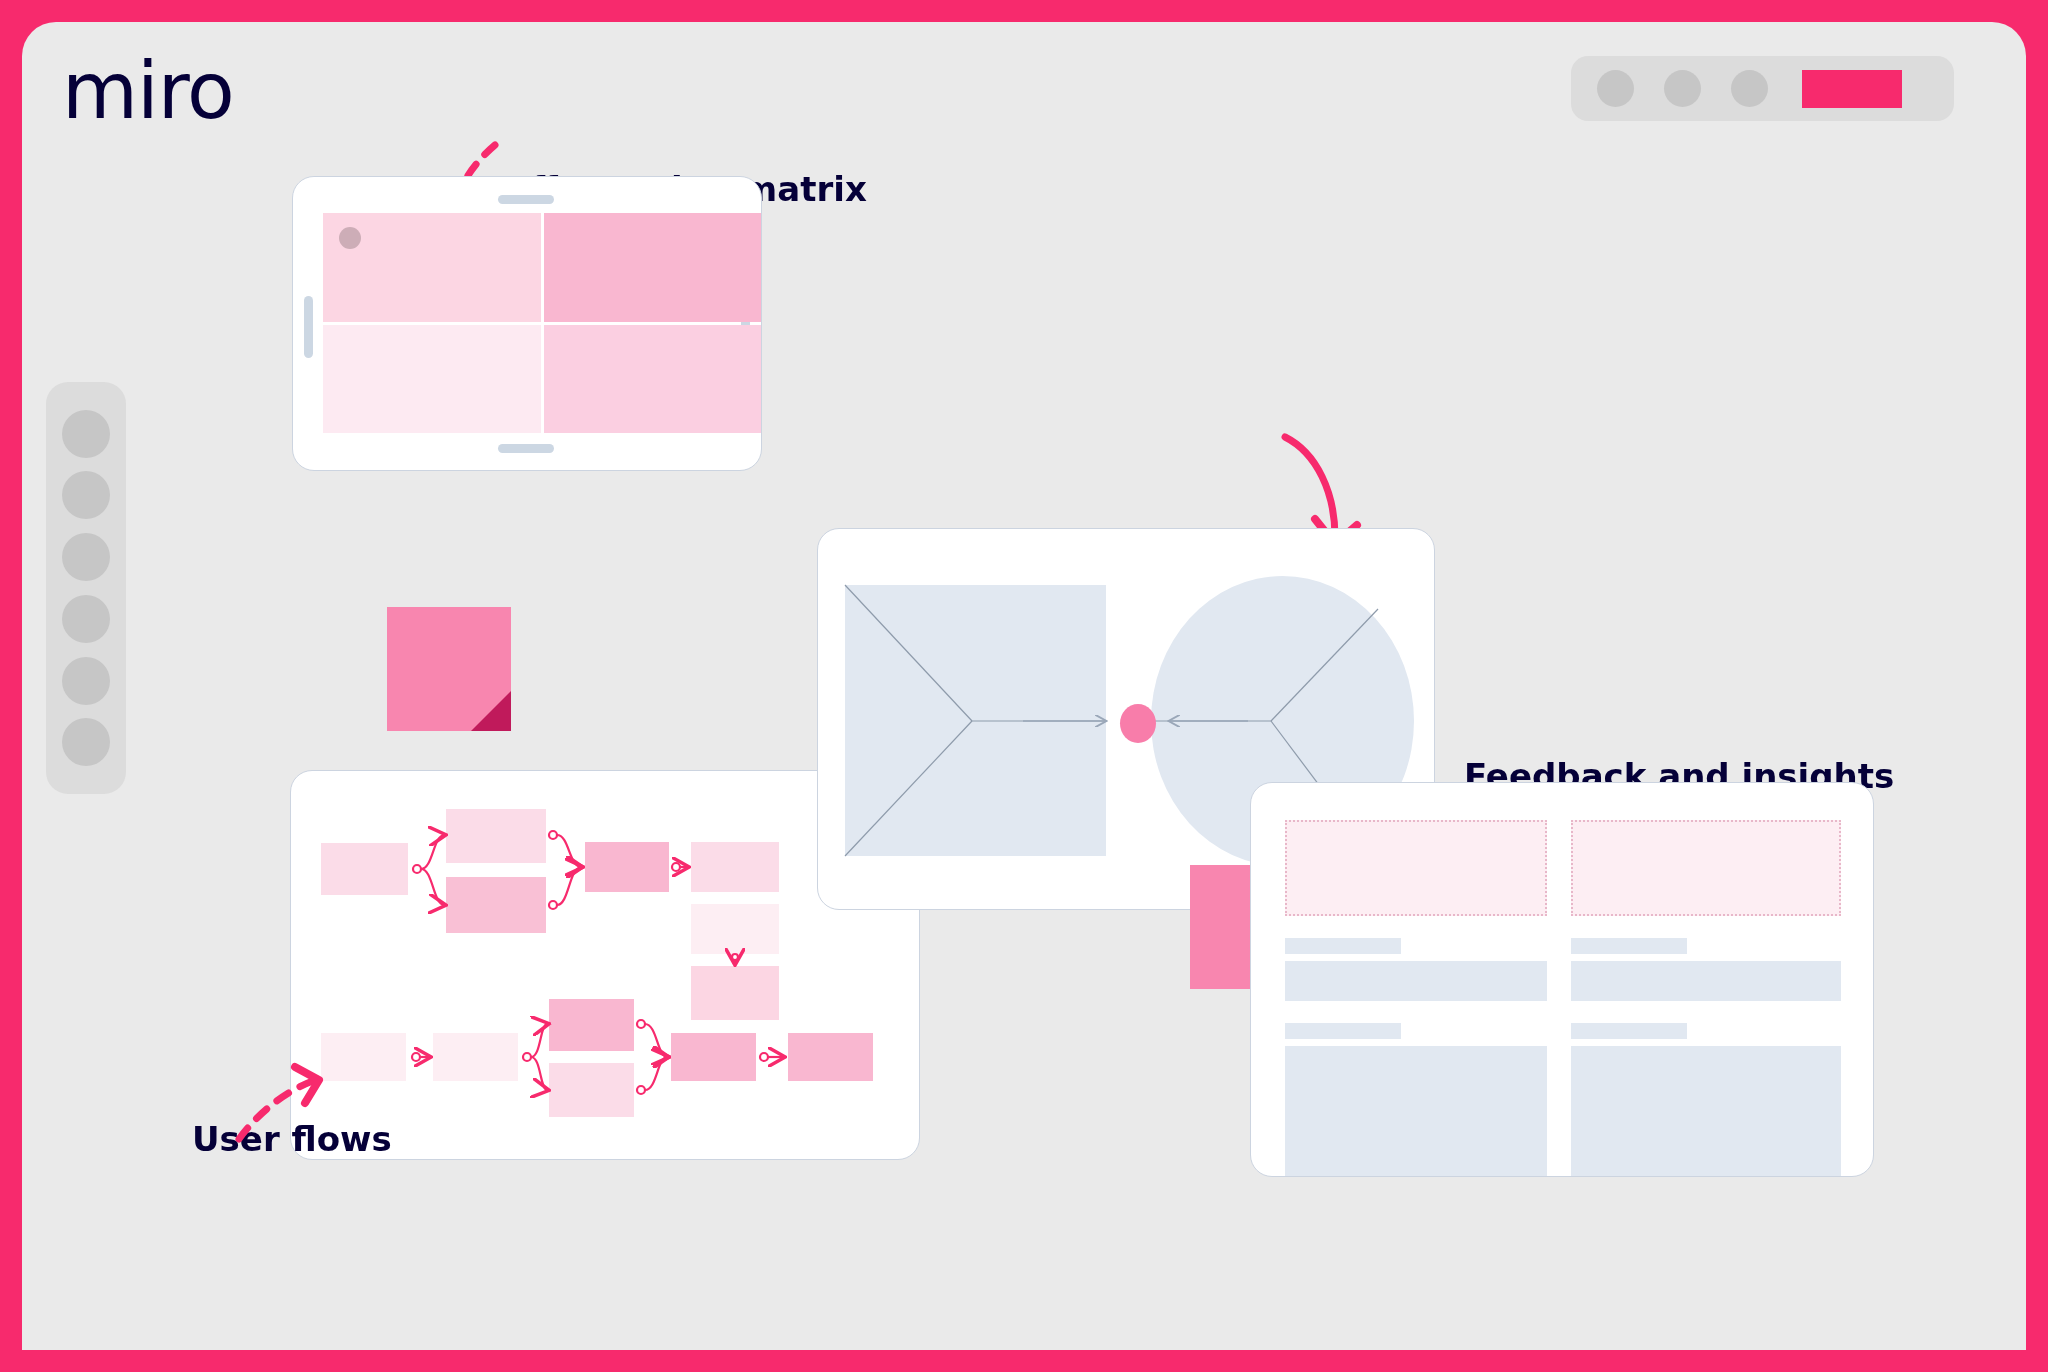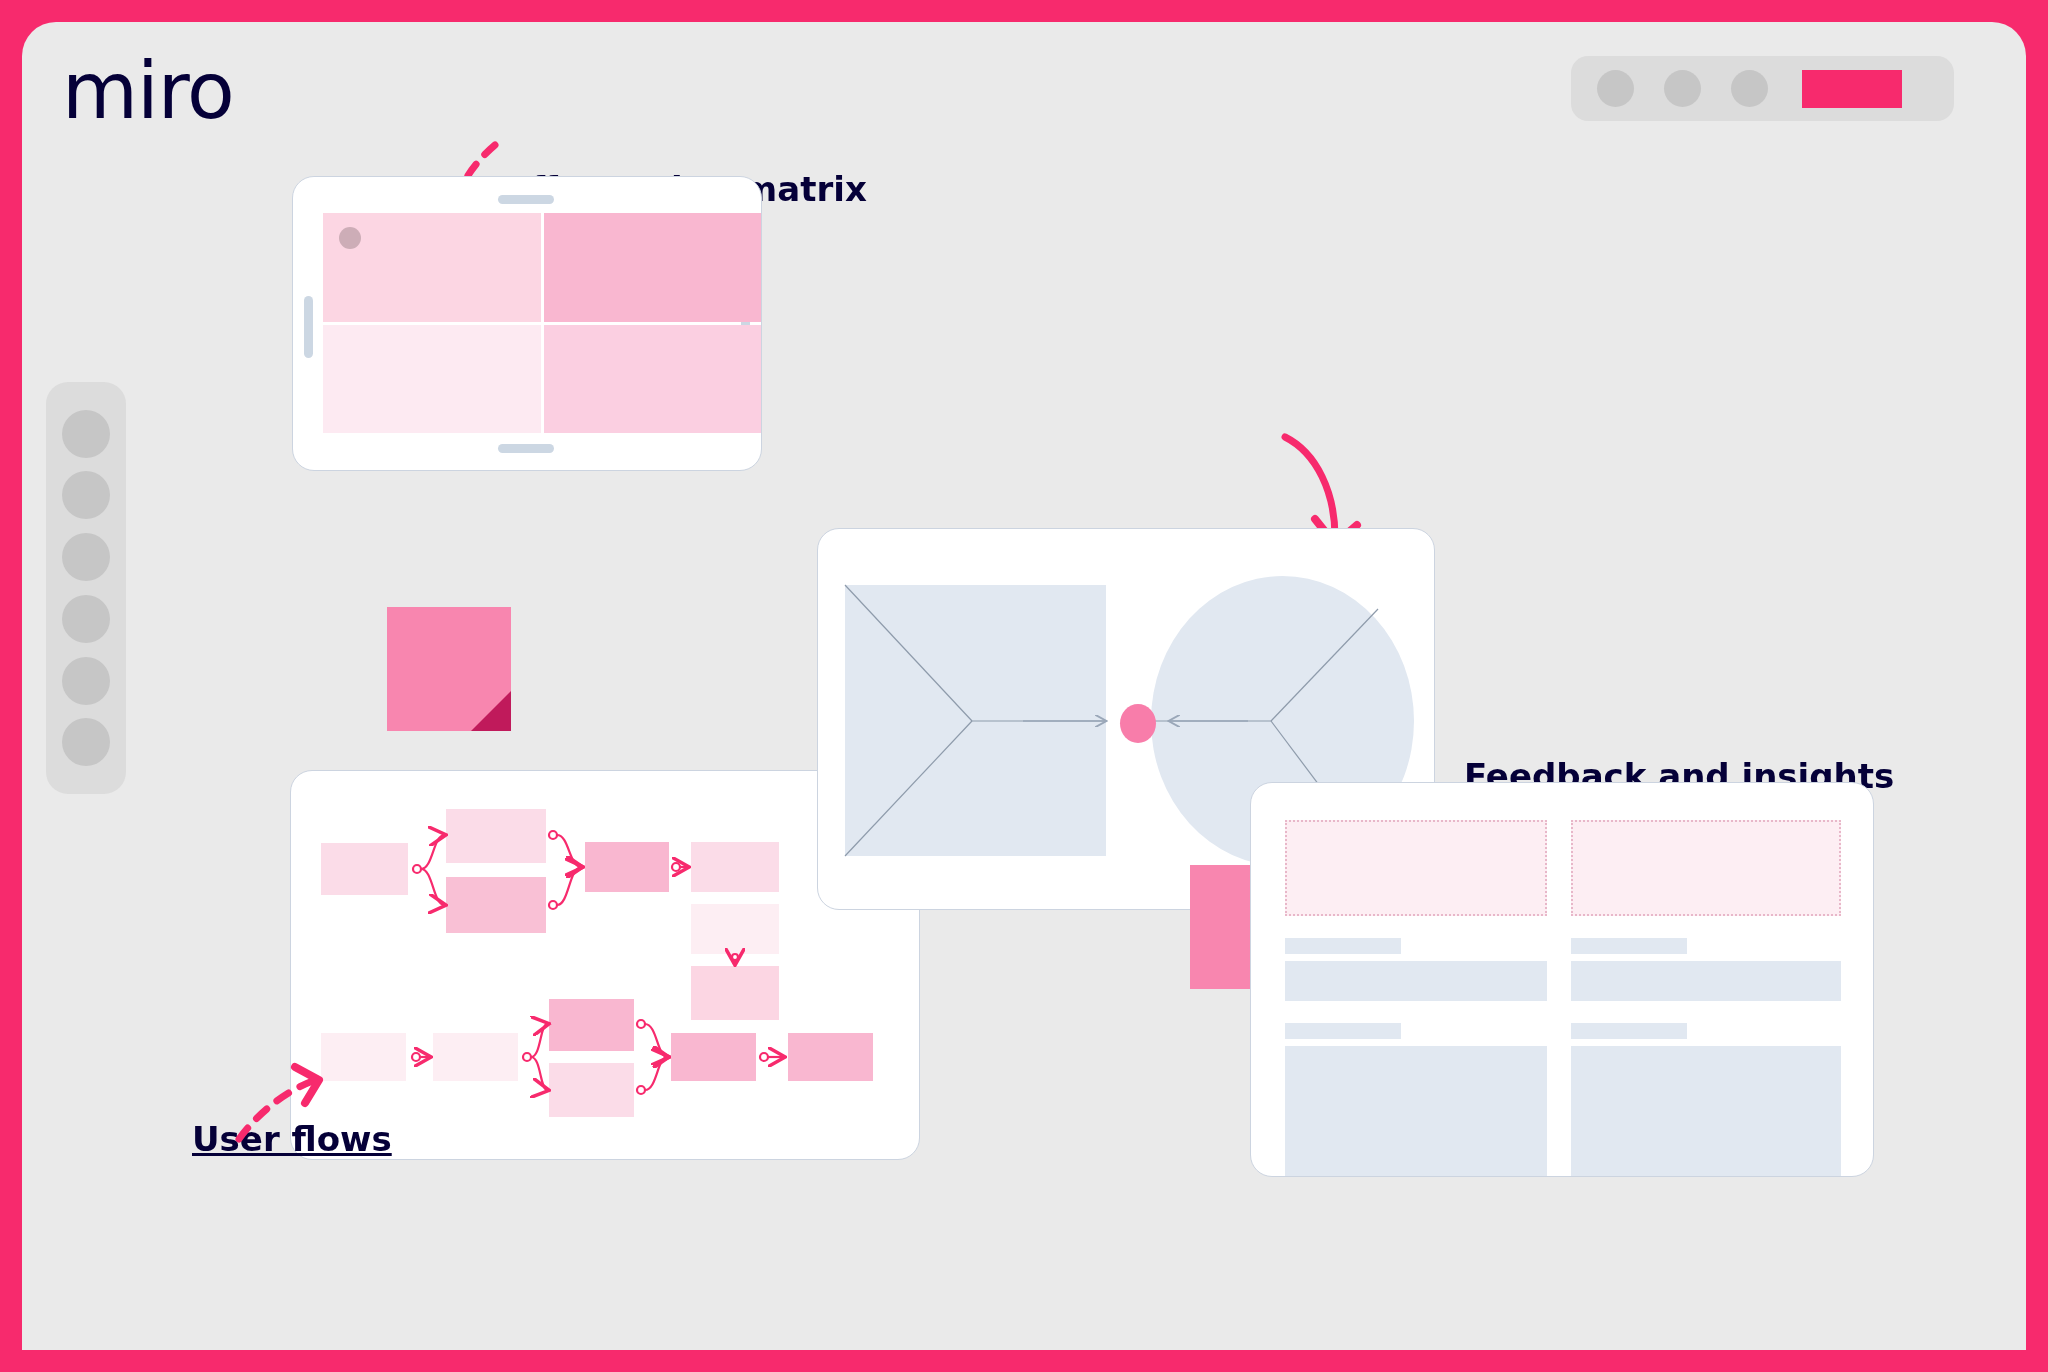--- a/index.html
+++ b/index.html
@@ -369,21 +369,21 @@
           <circle cx="350" cy="253" r="4" fill="#fff"></circle>
           <path d="M354 253 C 366 253, 366 285, 376 286" marker-end="url(#fa)"></path>
           <circle cx="350" cy="319" r="4" fill="#fff"></circle>
           <path d="M354 319 C 366 319, 366 287, 376 286" marker-end="url(#fa)"></path>
           <circle cx="473" cy="286" r="4" fill="#fff"></circle>
           <path d="M477 286 L 492 286" marker-end="url(#fa)"></path>
         </g>
       </svg>
     </div>
 
-    <div class="board-label" id="label-flows" style="left:170px; top:1095px;text-decoration:underline;">User flows</div>
+    <div class="board-label" id="label-flows" style="left:170px; top:1095px;">User flows</div>
 
     <svg class="anno-svg" style="left:205px; top:1045px;" width="110" height="80">
       <path d="M 12 72 C 28 50, 54 26, 86 14" stroke="#f72a6d" stroke-width="7" fill="none" stroke-linecap="round" stroke-dasharray="14 13"></path>
       <path d="M 68 0 L 92 13 L 78 36" stroke="#f72a6d" stroke-width="8" fill="none" stroke-linecap="round" stroke-linejoin="round"></path>
     </svg>
 
 
     <svg class="anno-svg" style="left:1255px; top:405px;" width="90" height="130">
       <path d="M 8 10 C 40 26, 58 66, 58 110" stroke="#f72a6d" stroke-width="7" fill="none" stroke-linecap="round"></path>
       <path d="M 38 92 L 58 117 L 80 98" stroke="#f72a6d" stroke-width="8" fill="none" stroke-linecap="round" stroke-linejoin="round"></path>

